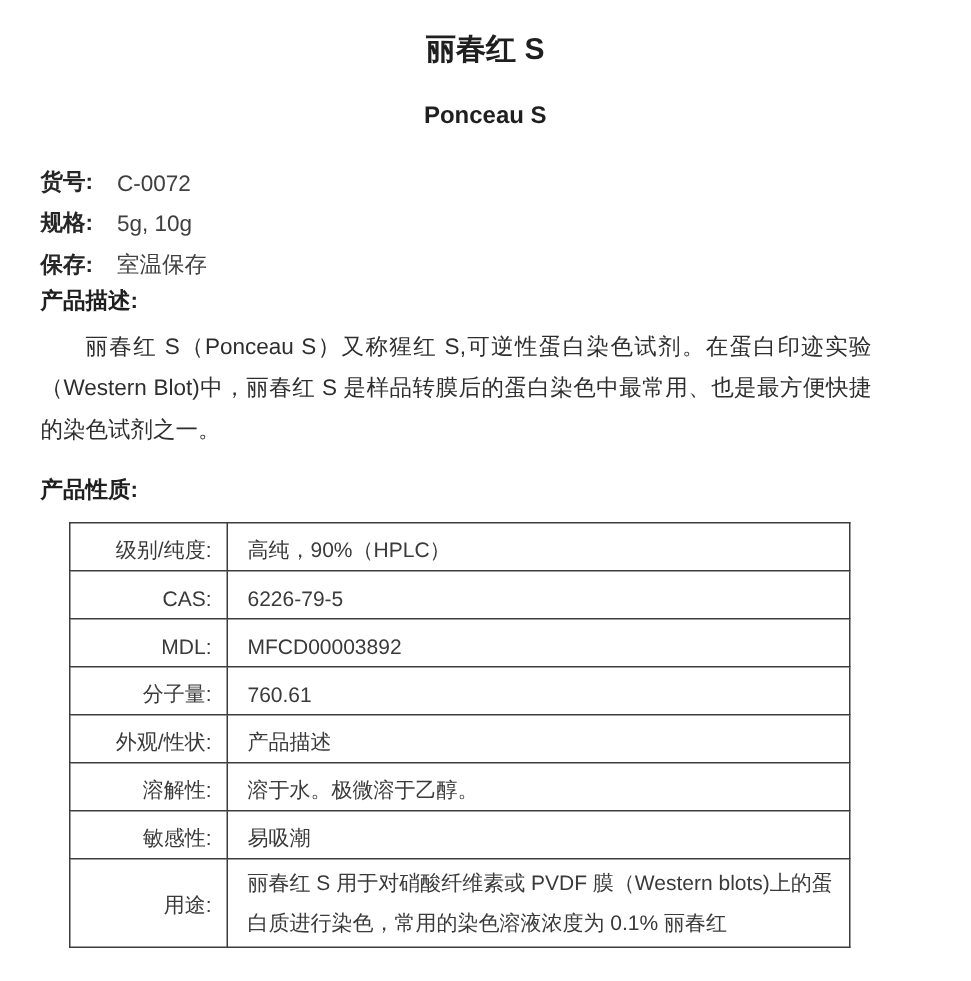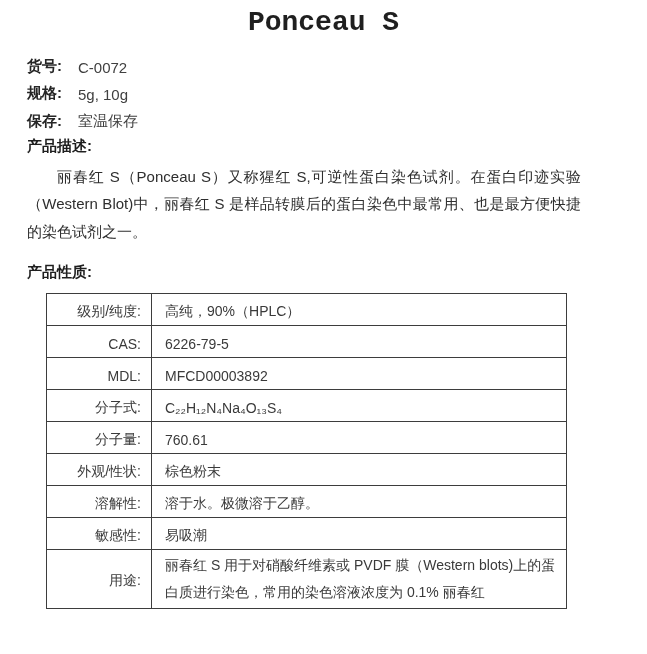--- a/index.html
+++ b/index.html
@@ -19,27 +19,26 @@
   .doc-title {
     margin: 0;
     padding-top: 22px;
     text-align: center;
     font-size: 20px;
     line-height: 22px;
     font-weight: 700;
     color: #1f1f1f;
   }
   .doc-subtitle {
-    margin: 12px 0 0 0;
+    margin: 23px 0 0 0;
     text-align: center;
-    font-size: 28px;
+    font-size: 16px;
     line-height: 22px;
     font-weight: 700;
     color: #1f1f1f;
-    font-family: Liberation Mono, monospace;
   }
   .info-list { margin: 14px 0 0 27px; }
   .info-row {
     display: flex;
     align-items: flex-end;
     height: 27.5px;
     font-size: 15px;
   }
   .info-label { font-weight: 700; width: 51px; flex: none; }
   .info-value { color: #404040; }
@@ -87,20 +86,21 @@
     padding-top: 2px;
     padding-bottom: 2px;
   }
   .props-table tr.row-usage td { height: 58px; }
 </style>
 </head>
 <body>
 
 <div class="page">
 
+  <h1 class="doc-title">丽春红 S</h1>
   <h2 class="doc-subtitle">Ponceau S</h2>
 
   <div class="info-list">
     <div class="info-row">
       <span class="info-label">货号:</span>
       <span class="info-value">C-0072</span>
     </div>
     <div class="info-row">
       <span class="info-label">规格:</span>
       <span class="info-value">5g, 10g</span>
@@ -124,30 +124,26 @@
       </tr>
       <tr>
         <td class="prop-label">CAS:</td>
         <td class="prop-value">6226-79-5</td>
       </tr>
       <tr>
         <td class="prop-label">MDL:</td>
         <td class="prop-value">MFCD00003892</td>
       </tr>
       <tr>
-        <td class="prop-label">分子式:</td>
-        <td class="prop-value">C₂₂H₁₂N₄Na₄O₁₃S₄</td>
-      </tr>
-      <tr>
         <td class="prop-label">分子量:</td>
         <td class="prop-value">760.61</td>
       </tr>
       <tr>
         <td class="prop-label">外观/性状:</td>
-        <td class="prop-value">棕色粉末</td>
+        <td class="prop-value">产品描述</td>
       </tr>
       <tr>
         <td class="prop-label">溶解性:</td>
         <td class="prop-value">溶于水。极微溶于乙醇。</td>
       </tr>
       <tr>
         <td class="prop-label">敏感性:</td>
         <td class="prop-value">易吸潮</td>
       </tr>
       <tr class="row-usage">

